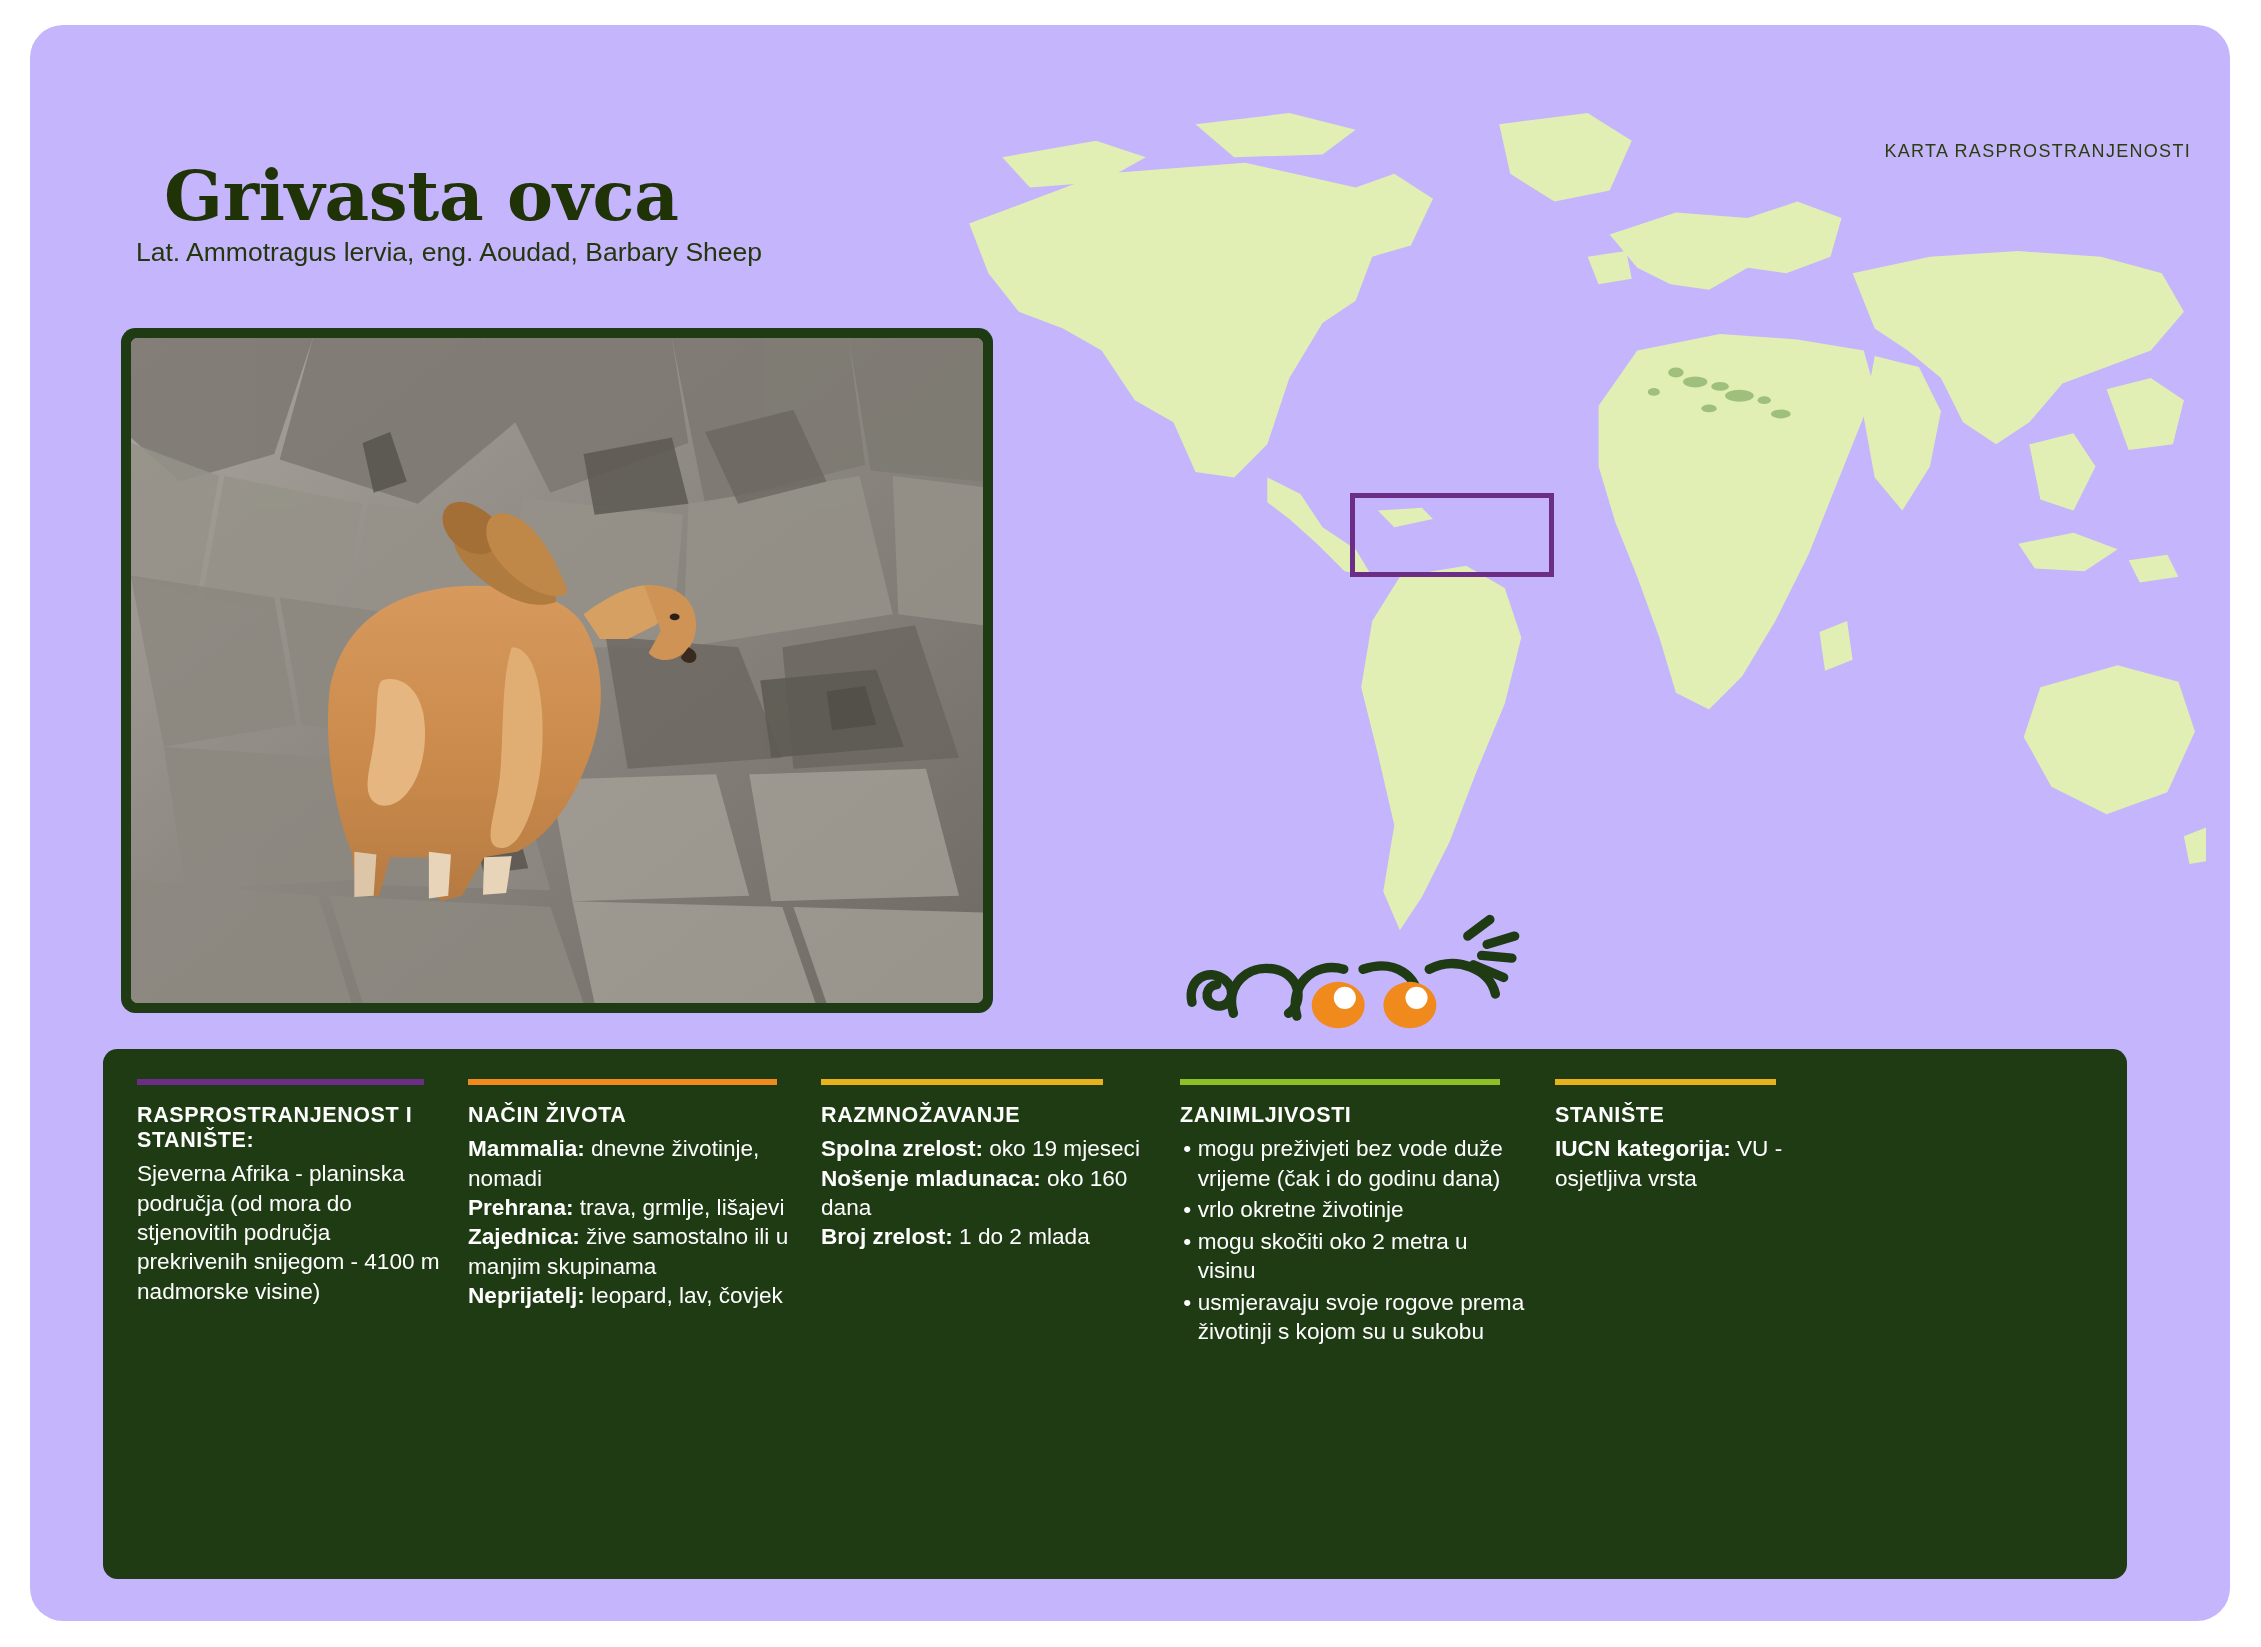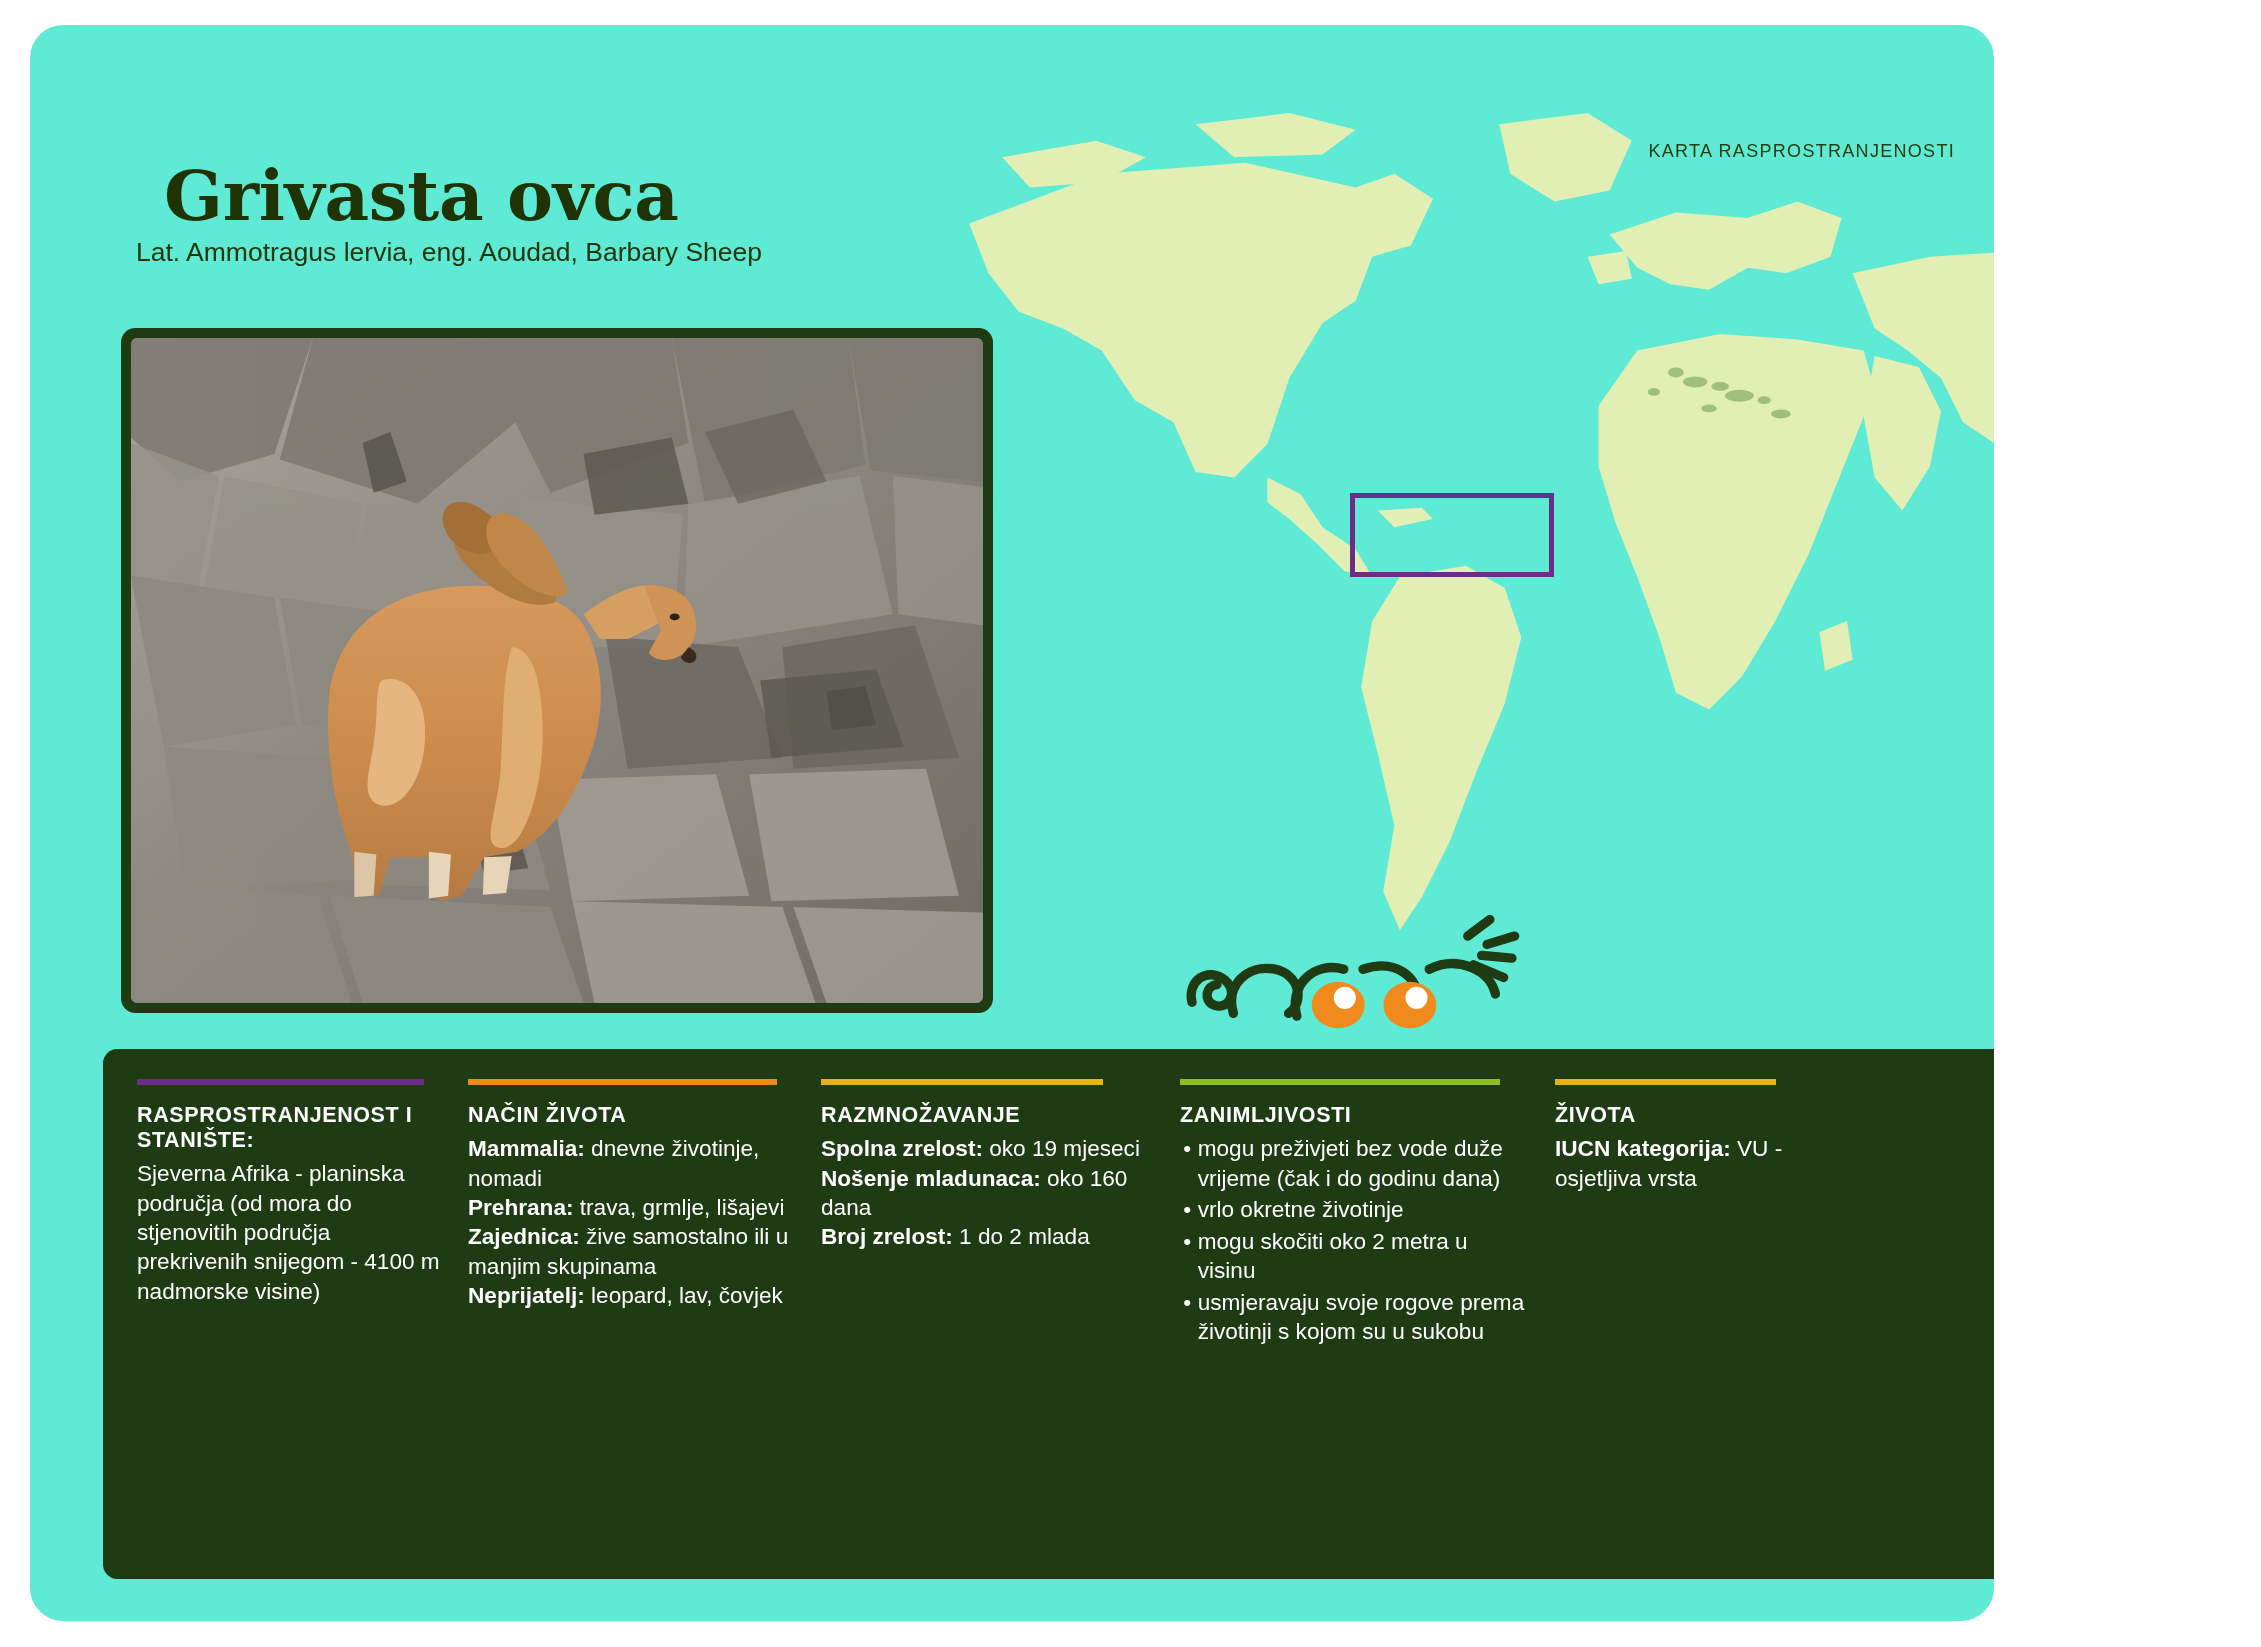--- a/index.html
+++ b/index.html
@@ -5,22 +5,22 @@
   * { box-sizing: border-box; margin: 0; padding: 0; }
   html, body {
     width: 2261px;
     height: 1647px;
     background: #ffffff;
     font-family: "Liberation Sans", sans-serif;
   }
   .poster {
     position: absolute;
     left: 30px; top: 25px;
-    width: 1964px; height: 1596px;
-    background: #5eead4;
+    width: 2200px; height: 1596px;
+    background: #c4b5fd;
     border-radius: 33px;
     overflow: hidden;
     padding-left: 31px;
   }
   
   .map-wrap {
     position: absolute;
     left: 906px; top: 66px;
     width: 1270px; height: 911px;
   }
@@ -324,19 +324,19 @@
       <ul>
         <li>mogu preživjeti bez vode duže vrijeme (čak i do godinu dana)</li>
         <li>vrlo okretne životinje</li>
         <li>mogu skočiti oko 2 metra u visinu</li>
         <li>usmjeravaju svoje rogove prema životinji s kojom su u sukobu</li>
       </ul>
     </div>
 
     <div class="col c5">
       <div class="rule" style="background:#e8b21c"></div>
-      <h3>ŽIVOTA</h3>
+      <h3>STANIŠTE</h3>
       <p><b>IUCN kategorija:</b> <span>VU - osjetljiva vrsta</span></p>
     </div>
 
   </div>
 </div>
 
 
 </body></html>

